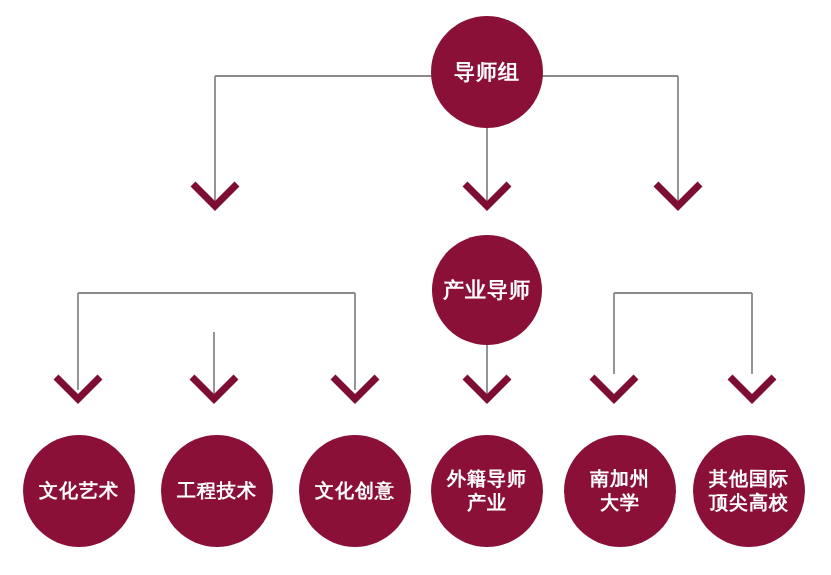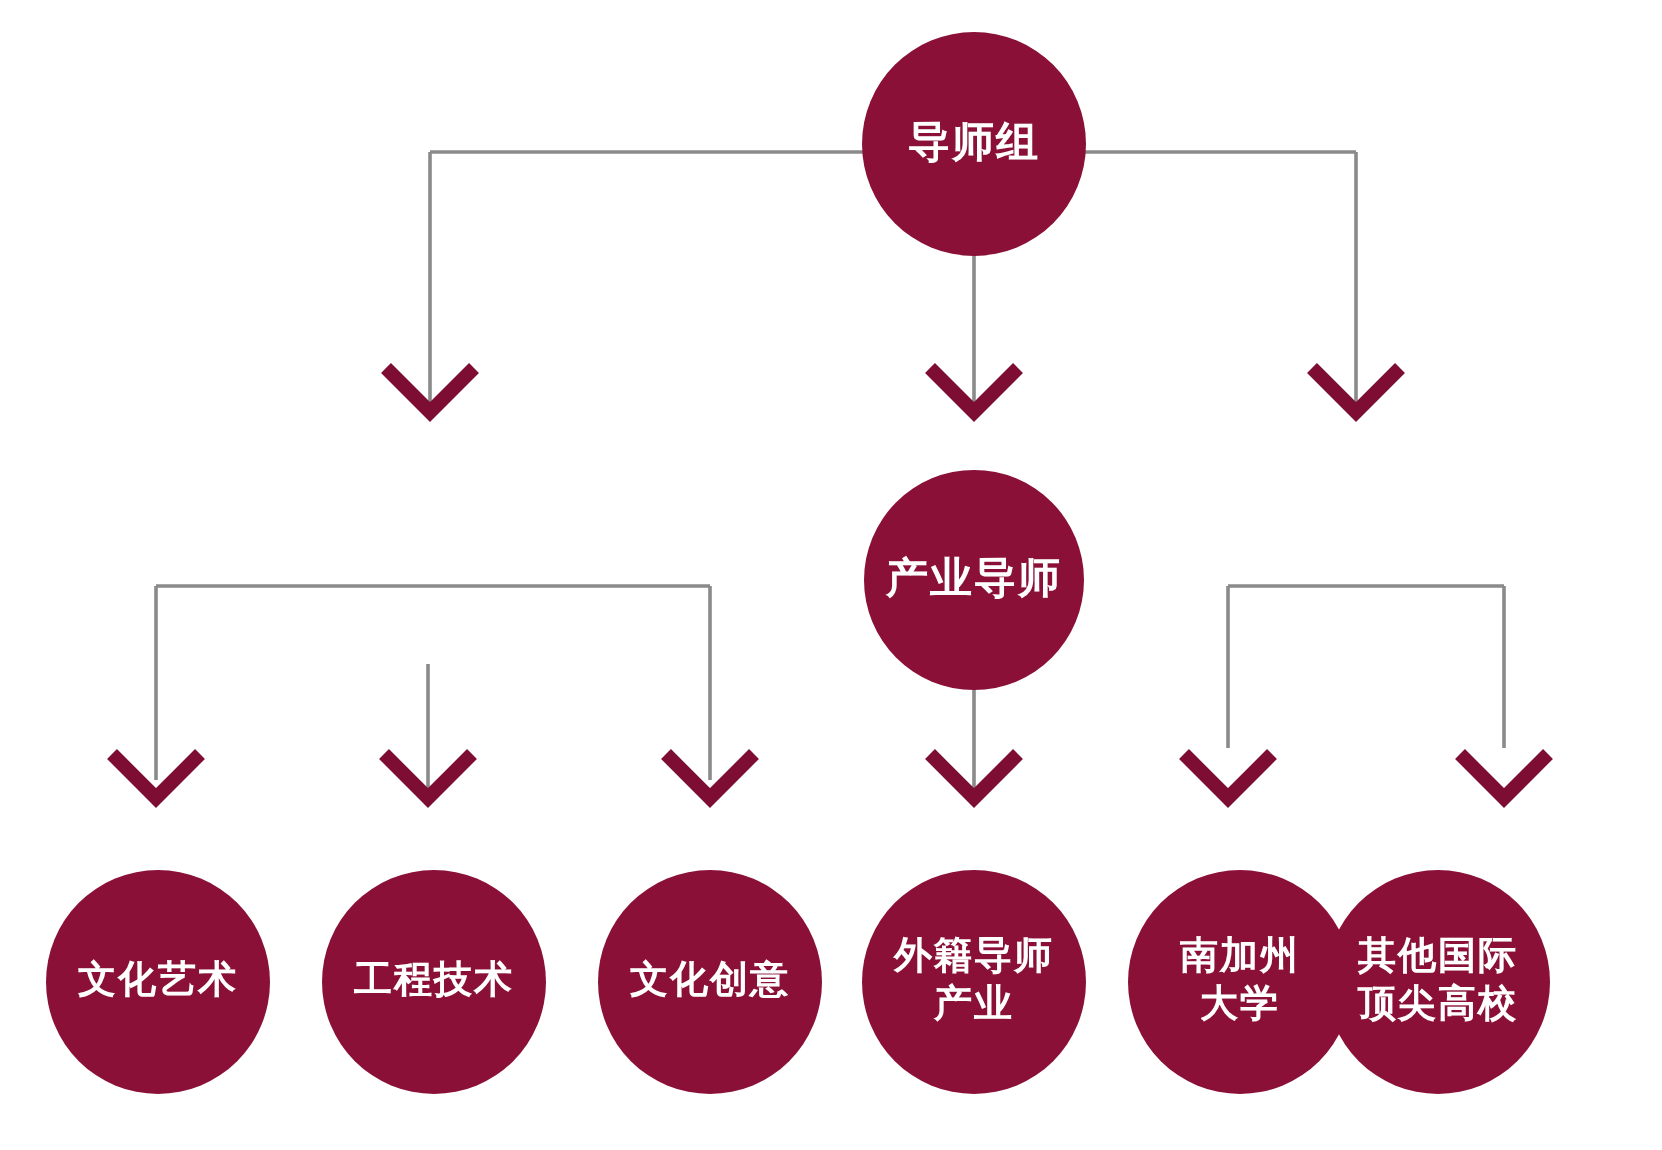--- a/index.html
+++ b/index.html
@@ -65,21 +65,21 @@
   .lv2.academic { left: 159px; }
   .lv2.industry { left: 432px; }
   .lv2.foreign  { left: 623px; }
 
   .lv3 { top: 435px; width: 112px; height: 112px; }
   .lv3.n0 { left: 23px; }
   .lv3.n1 { left: 161px; }
   .lv3.n2 { left: 299px; }
   .lv3.n3 { left: 431px; }
   .lv3.n4 { left: 564px; align-items: center; }
-  .lv3.n5 { left: 663px; text-align: center; }
+  .lv3.n5 { left: 693px; text-align: center; }
 </style>
 </head>
 <body>
 
 <div class="canvas">
 
   <svg class="connectors" viewBox="0 0 831 575" xmlns="http://www.w3.org/2000/svg">
 
     <g>
       <line class="connector" x1="215" y1="76" x2="678" y2="76"></line>

